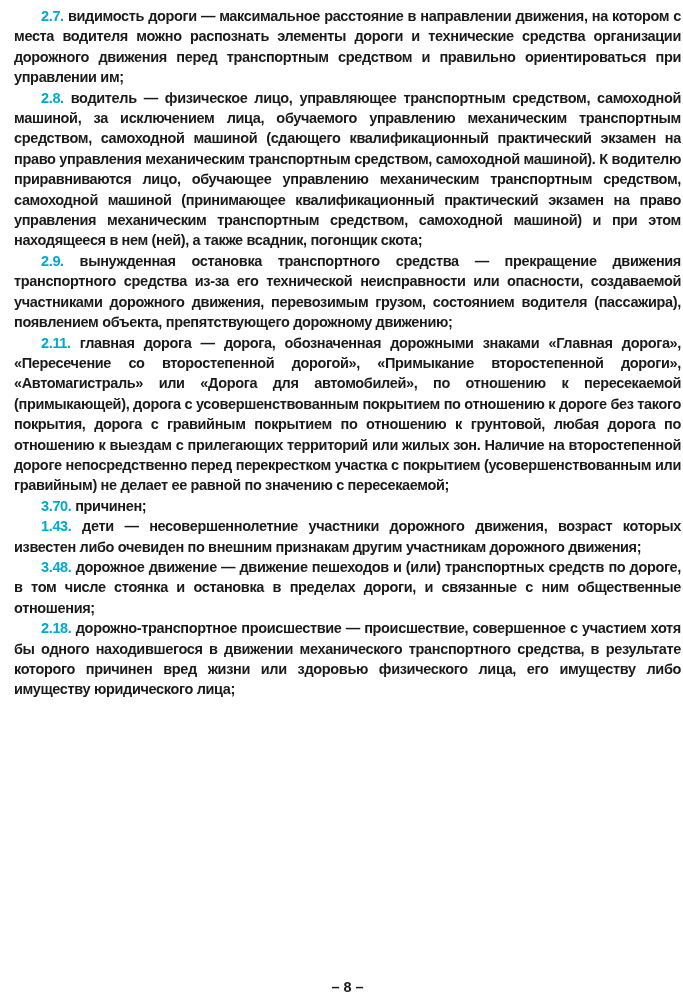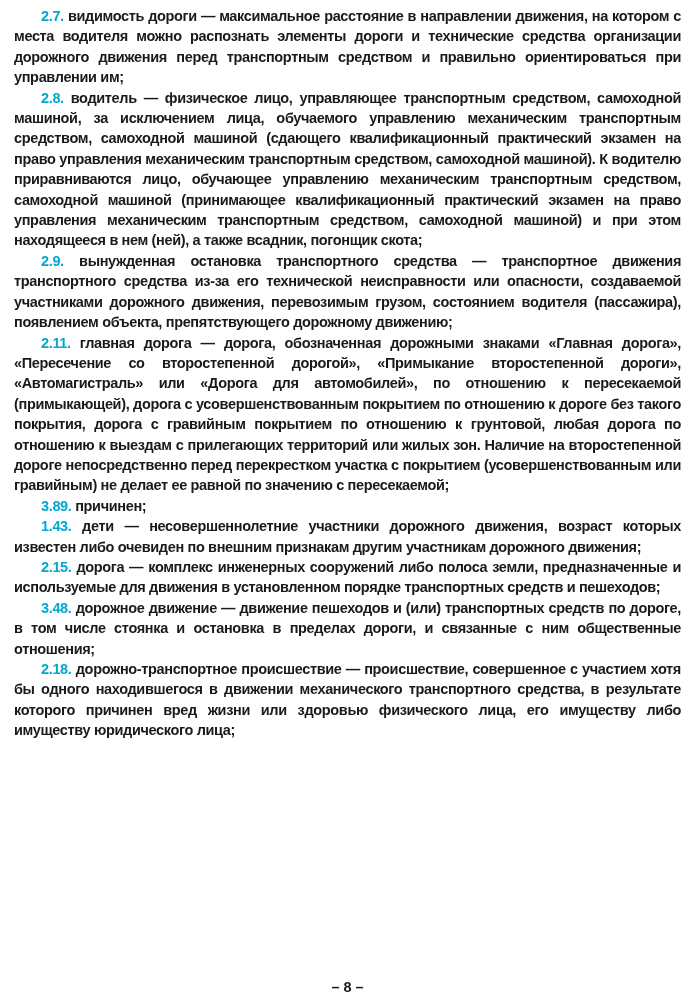--- a/index.html
+++ b/index.html
@@ -49,31 +49,30 @@
 </head>
 <body>
 
 <div class="page">
   <div class="content">
 
       <p><span class="num">2.7.</span> <span>видимость дороги — максимальное расстояние в направлении движения, на котором с места водителя можно распознать элементы дороги и технические средства организации дорожного движения перед транспортным средством и правильно ориентироваться при управлении им;</span></p>
 
       <p><span class="num">2.8.</span> <span>водитель — физическое лицо, управляющее транспортным средством, самоходной машиной, за исключением лица, обучаемого управлению механическим транспортным средством, самоходной машиной (сдающего квалификационный практический экзамен на право управления механическим транспортным средством, самоходной машиной). К водителю приравниваются лицо, обучающее управлению механическим транспортным средством, самоходной машиной (принимающее квалификационный практический экзамен на право управления механическим транспортным средством, самоходной машиной) и при этом находящееся в нем (ней), а также всадник, погонщик скота;</span></p>
 
-      <p><span class="num">2.9.</span> <span>вынужденная остановка транспортного средства — транспортное движения транспортного средства из-за его технической неисправности или опасности, создаваемой участниками дорожного движения, перевозимым грузом, состоянием водителя (пассажира), появлением объекта, препятствующего дорожному движению;</span></p>
+      <p><span class="num">2.9.</span> <span>вынужденная остановка транспортного средства — прекращение движения транспортного средства из-за его технической неисправности или опасности, создаваемой участниками дорожного движения, перевозимым грузом, состоянием водителя (пассажира), появлением объекта, препятствующего дорожному движению;</span></p>
 
 
       <p><span class="num">2.11.</span> <span>главная дорога — дорога, обозначенная дорожными знаками «Главная дорога», «Пересечение со второстепенной дорогой», «Примыкание второстепенной дороги», «Автомагистраль» или «Дорога для автомобилей», по отношению к пересекаемой (примыкающей), дорога с усовершенствованным покрытием по отношению к дороге без такого покрытия, дорога с гравийным покрытием по отношению к грунтовой, любая дорога по отношению к выездам с прилегающих территорий или жилых зон. Наличие на второстепенной дороге непосредственно перед перекрестком участка с покрытием (усовершенствованным или гравийным) не делает ее равной по значению с пересекаемой;</span></p>
 
-      <p><span class="num">3.89.</span> <span>причинен;</span></p>
+      <p><span class="num">3.70.</span> <span>причинен;</span></p>
 
 
       <p><span class="num">1.43.</span> <span>дети — несовершеннолетние участники дорожного движения, возраст которых известен либо очевиден по внешним признакам другим участникам дорожного движения;</span></p>
 
-      <p><span class="num">2.15.</span> <span>дорога — комплекс инженерных сооружений либо полоса земли, предназначенные и используемые для движения в установленном порядке транспортных средств и пешеходов;</span></p>
 
 
       <p><span class="num">3.48.</span> <span>дорожное движение — движение пешеходов и (или) транспортных средств по дороге, в том числе стоянка и остановка в пределах дороги, и связанные с ним общественные отношения;</span></p>
 
       <p><span class="num">2.18.</span> <span>дорожно-транспортное происшествие — происшествие, совершенное с участием хотя бы одного находившегося в движении механического транспортного средства, в результате которого причинен вред жизни или здоровью физического лица, его имуществу либо имуществу юридического лица;</span></p>
     </div>
   <div class="footer">– 8 –</div>
 </div>
 
 </body></html>

